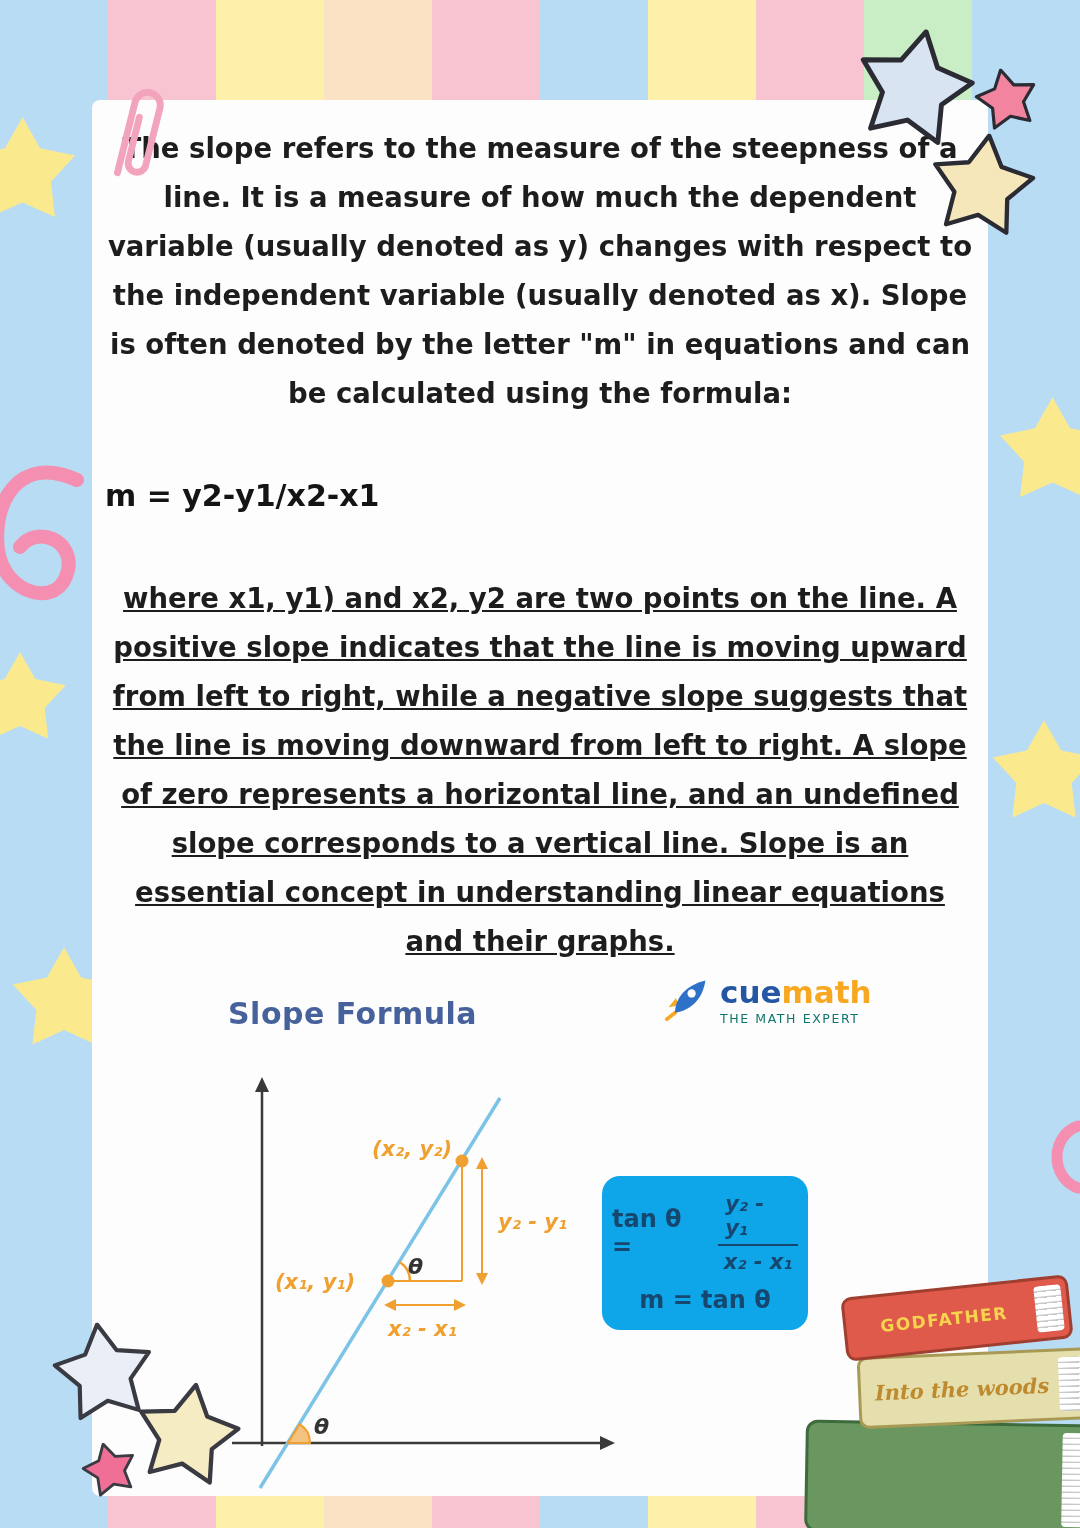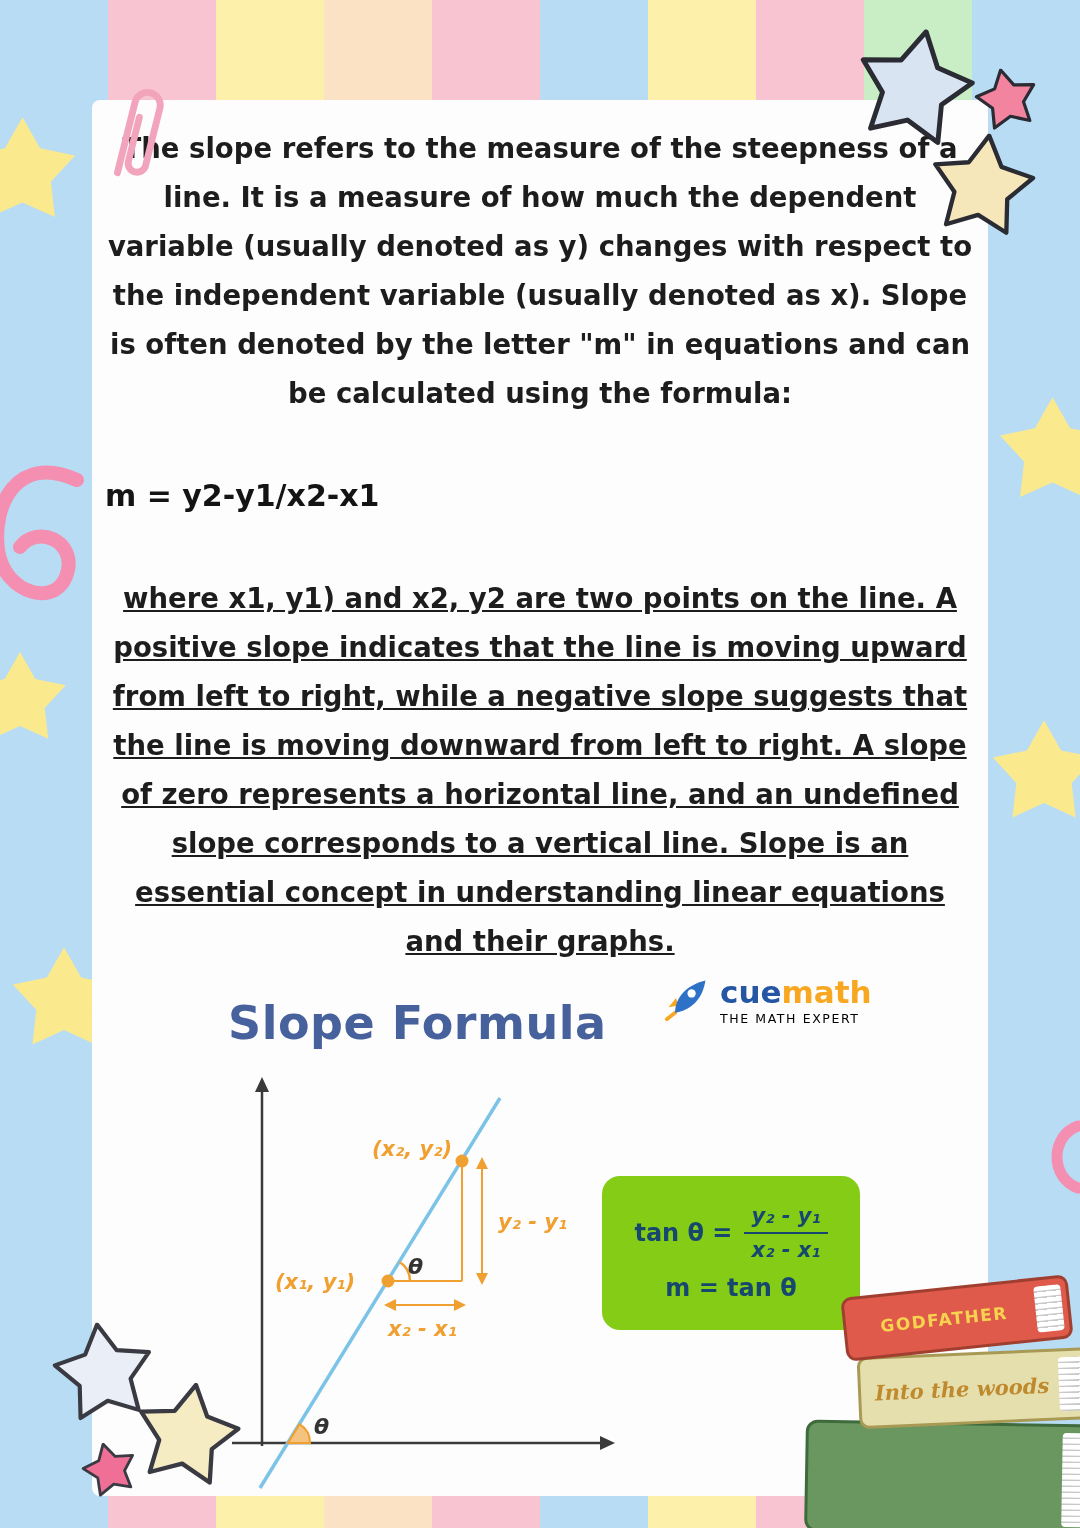--- a/index.html
+++ b/index.html
@@ -27,37 +27,37 @@
           background:#fdfdfd; border-radius:8px; z-index:2; }
 
   .text-block { position:absolute; left:105px; width:870px; text-align:center;
                 font-weight:bold; color:#1d1d1d; z-index:3; }
   .para { font-size:27.5px; line-height:49px; }
   #p1 { top:124px; }
   #formula-line { position:absolute; left:105px; width:870px; top:478px; text-align:left;
                   font-weight:bold; font-size:30px; color:#141414; z-index:3; }
   #p2 { top:574px;text-decoration:underline; }
 
-  .fig-title { position:absolute; left:228px; top:996px; font-size:46px; font-weight:bold;
+  .fig-title { position:absolute; left:228px; top:996px; font-size:30px; font-weight:bold;
                color:#46619c; z-index:3; letter-spacing:0.5px; }
 
   .logo { position:absolute; left:664px; top:976px; display:flex; align-items:flex-start;
           gap:10px; z-index:3; }
   .logo .brand { font-size:31px; font-weight:bold; line-height:32px; }
   .logo .brand .cue { color:#2456a4; }
   .logo .brand .math { color:#f7a720; }
-  .logo .tagline { font-size:12.5px; color:#000000; letter-spacing:1.6px; margin-top:3px; }
+  .logo .tagline { font-size:12.5px; color:#0f766e; letter-spacing:1.6px; margin-top:3px; }
 
   .diagram { position:absolute; left:220px; top:1068px; z-index:3; }
   .diagram text { font-family:"DejaVu Sans", sans-serif; }
   .dia-label { fill:#f0a030; font-size:21px; font-weight:bold; font-style:italic; }
   .dia-theta { fill:#333; font-size:22px; font-style:italic; font-weight:bold; }
 
-  .formula-box { position:absolute; left:602px; top:1176px; width:258px; min-height:154px;
-                 background:#84cc16; border-radius:18px; z-index:3; color:#16486f;
+  .formula-box { position:absolute; left:602px; top:1176px; width:206px; min-height:154px;
+                 background:#0ea5e9; border-radius:18px; z-index:3; color:#16486f;
                  display:flex; flex-direction:column; align-items:center; justify-content:center;
                  font-weight:bold; padding:14px 10px; gap:12px; }
   .fb-row { display:flex; align-items:center; gap:12px; font-size:24px; }
   .frac { display:inline-flex; flex-direction:column; align-items:center; font-size:21px; font-style:italic; }
   .frac .num { border-bottom:2.5px solid #16486f; padding:0 7px 4px; }
   .frac .den { padding-top:4px; }
   .fb-meq { font-size:24px; }
 
   .book { position:absolute; z-index:6; display:flex; align-items:center; justify-content:center; }
   .book .pages { position:absolute; right:5px; top:6px; bottom:6px; width:27px; border-radius:4px;

